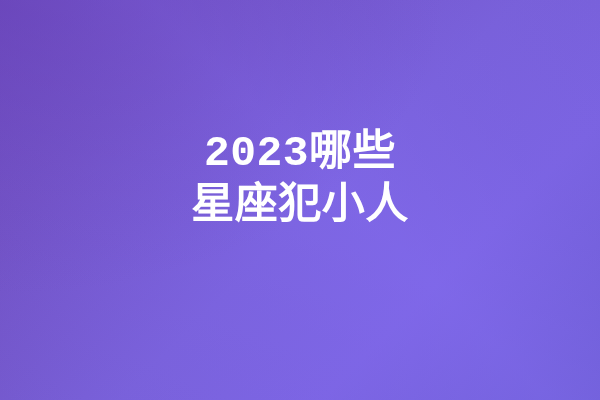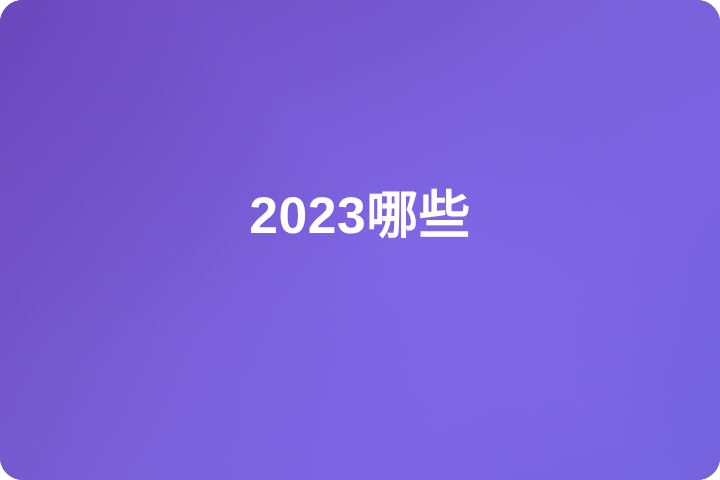--- a/index.html
+++ b/index.html
@@ -7,24 +7,23 @@
     margin: 0;
     padding: 0;
     background: #ffffff;
   }
 
   #card {
     position: relative;
     width: 600px;
     height: 400px;
     overflow: hidden;
-    font-family: Liberation Sans, sans-serif;
+    font-family: Liberation Mono, monospace;
     
     background-color: #7458cf;
-    border-radius: 19px;
   }
 
   
   .bg-layer-base {
     position: absolute;
     inset: 0;
     background: linear-gradient(135deg,
                  #6a45b4 0%,
                  #7050c0 22%,
                  #7860d8 52%,
@@ -84,15 +83,16 @@
 <body>
 
 <div id="card">
 
   <div class="bg-layer-base"></div>
   <div class="bg-layer-sheen"></div>
   <div class="bg-layer-corner"></div>
 
   <div class="title-block">
     <div class="title-line">2023哪些</div>
+    <div class="title-line">星座犯小人</div>
   </div>
 
 </div>
 
 </body></html>

